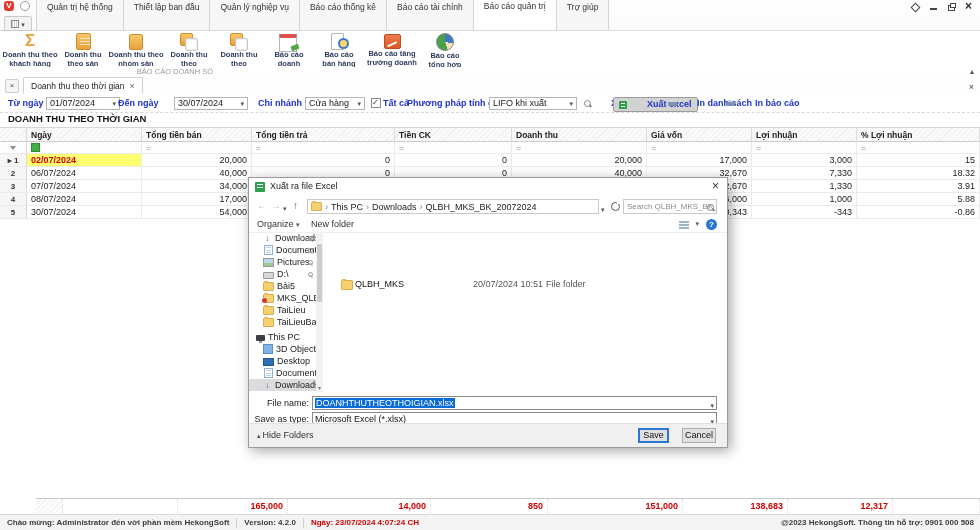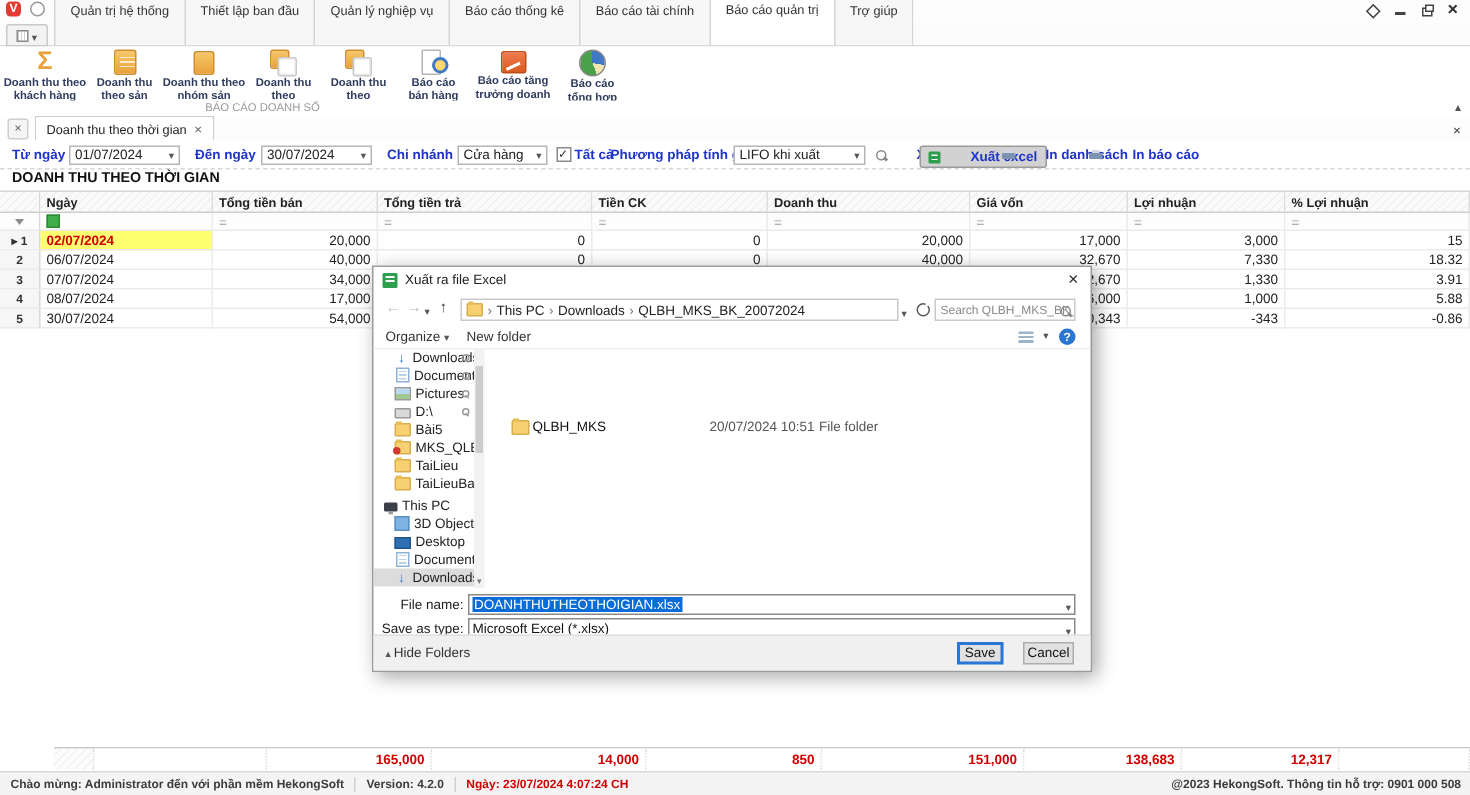--- a/index.html
+++ b/index.html
@@ -228,20 +228,24 @@
     </div>
     <div class="rbtn">
       <div class="ricon ic-2sq"></div>
       <div class="rlabel"><span>Doanh thu theo</span><br><span>chi nhánh</span></div>
     </div>
     <div class="rbtn">
       <div class="ricon ic-2sq"></div>
       <div class="rlabel"><span>Doanh thu theo</span><br><span>thời gian</span></div>
     </div>
     <div class="rbtn">
+      <div class="ricon ic-cal"></div>
+      <div class="rlabel"><span>Báo cáo doanh</span><br><span>số nhân viên</span></div>
+    </div>
+    <div class="rbtn">
       <div class="ricon ic-page"></div>
       <div class="rlabel"><span>Báo cáo</span><br><span>bán hàng</span></div>
     </div>
     <div class="rbtn wide">
       <div class="ricon ic-chart"></div>
       <div class="rlabel"><span>Báo cáo tăng</span><br><span>trưởng doanh thu</span></div>
     </div>
     <div class="rbtn">
       <div class="ricon ic-pie"></div>
       <div class="rlabel"><span>Báo cáo</span><br><span>tổng hợp</span></div>
@@ -261,21 +265,21 @@
     </span>
     <span class="docclose"></span>
   </div>
 
   <div class="filterbar">
     <span class="fb flabel" style="left:8px">Từ ngày</span>
     <span class="fb finput" style="left:46px;width:74px">
         <span>01/07/2024</span>
         <span class="i-caret"></span>
       </span>
-    <span class="fb flabel" style="left:130px">Đến ngày</span>
+    <span class="fb flabel" style="left:118px">Đến ngày</span>
     <span class="fb finput" style="left:174px;width:74px">
         <span>30/07/2024</span>
         <span class="i-caret"></span>
       </span>
     <span class="fb flabel" style="left:258px">Chi nhánh</span>
     <span class="fb finput" style="left:305px;width:60px">
         <span>Cửa hàng</span>
         <span class="i-caret"></span>
       </span>
     <span class="fb" style="left:371px"><span class="chk"></span></span>

